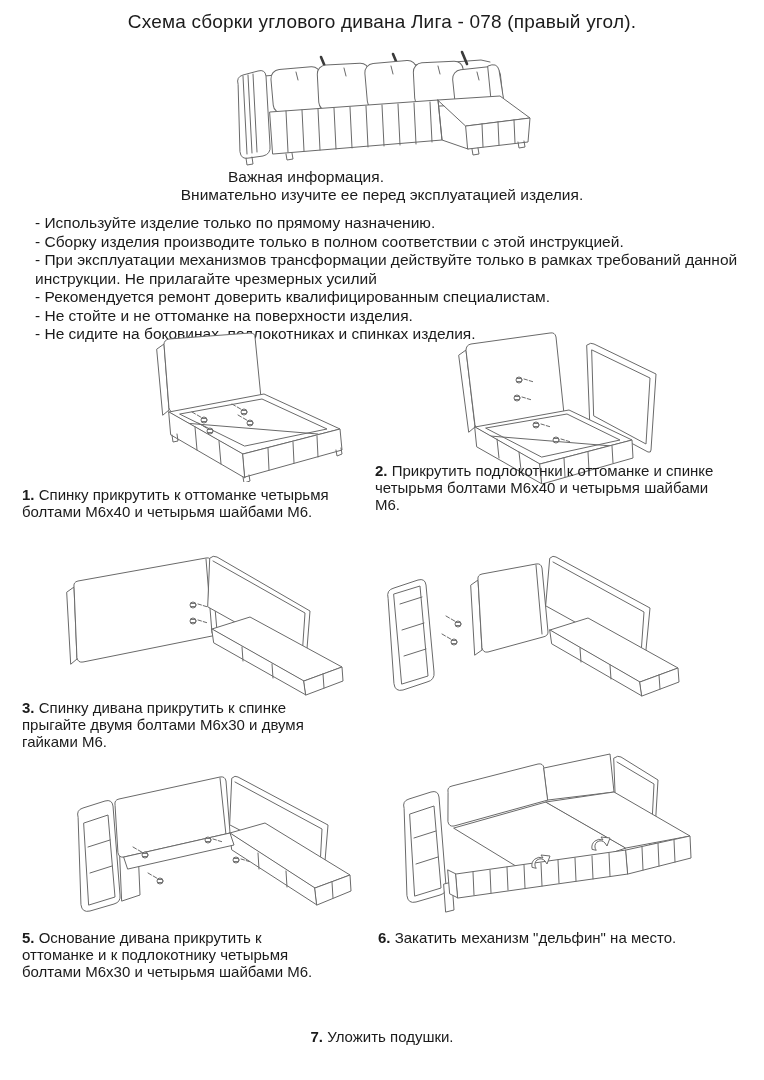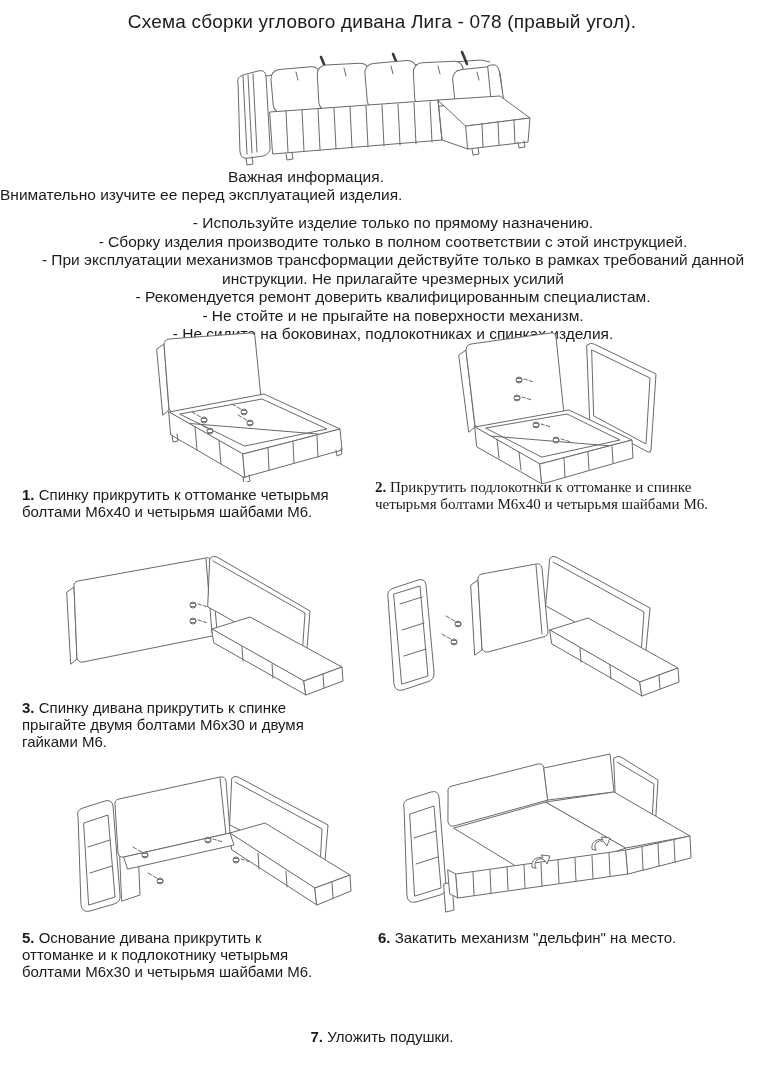--- a/index.html
+++ b/index.html
@@ -6,23 +6,23 @@
   .page{
     position:relative;width:764px;height:1080px;background:#ffffff;
     font-family:"Liberation Sans", sans-serif;color:#1b1b1b;overflow:hidden;
   }
   .title{
     position:absolute;left:0;top:11px;width:764px;text-align:center;
     font-size:19px;letter-spacing:.2px;
   }
   .hero{position:absolute;left:226px;top:50px;}
   .imp-head{position:absolute;left:0;top:168px;width:612px;text-align:center;font-size:15.5px;}
-  .imp-sub{position:absolute;left:0;top:186px;width:764px;text-align:left;font-size:15.5px;}
+  .imp-sub{position:absolute;left:0;top:186px;width:764px;text-align:center;font-size:15.5px;}
   .bullets{position:absolute;left:35px;top:214px;width:716px;font-size:15.5px;line-height:18.5px;}
-  .bullets div{margin:0;text-align:center;}
+  .bullets div{margin:0;}
   .diag{position:absolute;}
   .cap{position:absolute;font-size:15px;line-height:17px;margin:0;}
   .cap b{font-weight:bold;}
   .cap7{position:absolute;left:0;top:1013px;width:764px;text-align:center;font-size:15px;}
   svg{display:block;}
   .ln{fill:none;stroke:#6a6a6a;stroke-width:1;stroke-linejoin:round;stroke-linecap:round;}
   .lnw{fill:#ffffff;stroke:#6a6a6a;stroke-width:1;stroke-linejoin:round;stroke-linecap:round;}
   .seam{stroke:#3a3a3a;stroke-width:2.6;stroke-linecap:round;}
 </style>
 </head>
@@ -83,21 +83,21 @@
   </div>
 
   <div class="imp-head">Важная информация.</div>
   <div class="imp-sub">Внимательно изучите ее перед эксплуатацией изделия.</div>
 
   <div class="bullets">
     <div>- Используйте изделие только по прямому назначению.</div>
     <div>- Сборку изделия производите только в полном соответствии с этой инструкцией.</div>
     <div>- При эксплуатации механизмов трансформации действуйте только в рамках требований данной инструкции. Не прилагайте чрезмерных усилий</div>
     <div>- Рекомендуется ремонт доверить квалифицированным специалистам.</div>
-    <div>- Не стойте и не прыгайте на поверхности механизм.</div>
+    <div>- Не стойте и не оттоманке на поверхности изделия.</div>
     <div>- Не сидите на боковинах, подлокотниках и спинках изделия.</div>
   </div>
 
   <div class="diag" style="left:112px;top:330px;">
     <svg width="240" height="152" viewBox="0 0 240 152">
       <path class="lnw" d="M45,19 L52,14 L57,80 L51,85 Z"></path>
       <path class="lnw" d="M52,14 Q52,10 57,9 L138,3 Q143,3 143,7 L149,68 Q149,72 144,73 L63,82 Q58,83 57,78 Z"></path>
       <path class="lnw" d="M57,82 L152,64 L228,99 L131,124 Z"></path>
       <path class="ln" d="M68,84 L150,69 L215,99 L133,116 Z"></path>
       <path class="ln" d="M72,93 L206,104"></path>
@@ -130,21 +130,21 @@
       <use href="#boltR" x="93" y="70"></use>
       <use href="#boltR" x="112" y="97"></use>
       <use href="#boltR" x="132" y="112"></use>
     </svg>
   </div>
 
   <p class="cap" style="left:22px;top:486px;width:340px;">
     <b>1.</b>
     <span>Спинку прикрутить к оттоманке четырьмя болтами М6х40 и четырьмя шайбами М6.</span>
   </p>
-  <p class="cap" style="left:375px;top:479px;width:352px;font-family:Liberation Serif, serif;">
+  <p class="cap" style="left:375px;top:462px;width:352px;">
     <b>2.</b>
     <span>Прикрутить подлокотнки к оттоманке и спинке четырьмя болтами М6х40 и четырьмя шайбами М6.</span>
   </p>
 
   <div class="diag" style="left:60px;top:543px;">
     <svg width="302" height="154" viewBox="0 0 302 154">
       <path class="lnw" d="M7,49 L14,44 L17,116 L11,121 Z"></path>
       <path class="lnw" d="M14,44 Q13,39 18,38 L146,15 Q151,14 151,19 L157,88 Q157,92 152,93 L23,119 Q18,120 17,115 Z"></path>
       <path class="ln" d="M146,16 L152,90"></path>
       <path class="lnw" d="M150,15 Q153,12 157,14 L250,68 L246,118 L241,116 L148,64 Z"></path>

